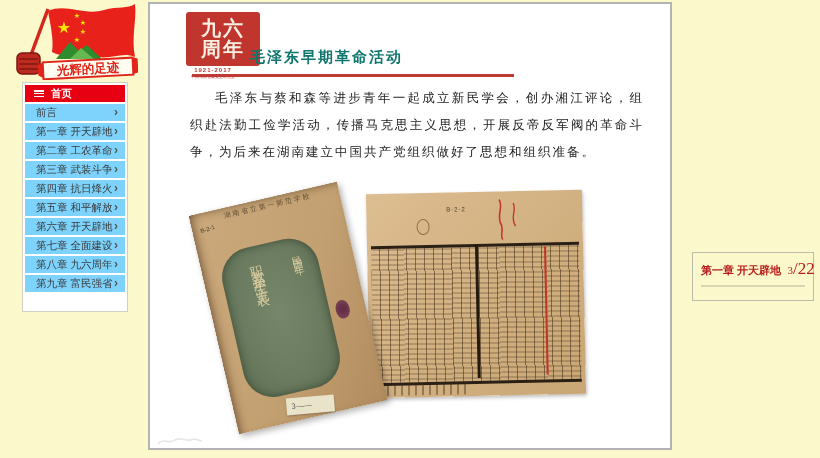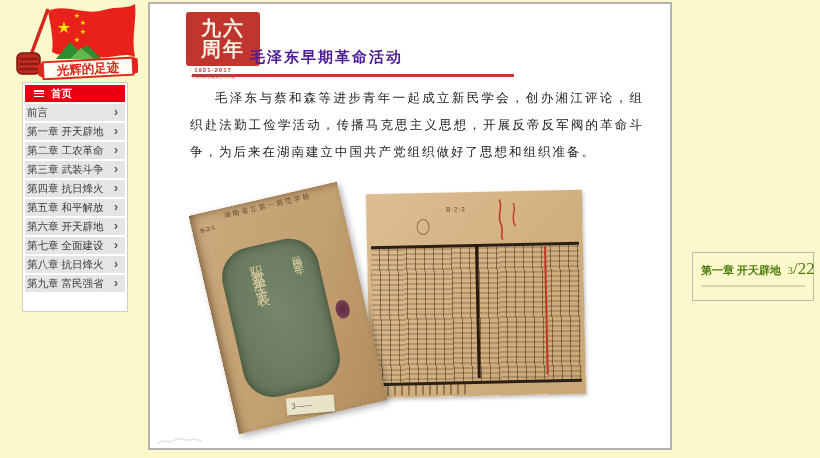--- a/index.html
+++ b/index.html
@@ -11,22 +11,22 @@
   
   .sidebar{position:absolute;left:0;top:0;width:148px;height:458px;}
   .logo{position:absolute;left:12px;top:1px;width:126px;height:79px;cursor:pointer;}
   .menu{
     position:absolute;left:22px;top:82px;width:106px;
     background:#FFFFFF;border:1px solid #CFCFC2;padding:2px;
     box-sizing:border-box;
   }
   .menu-item{
     position:relative;height:17px;line-height:17px;margin-bottom:2px;
-    background:#e5e5e5;color:#3A3A3A;font-size:10.5px;
-    padding-left:2px;cursor:pointer;white-space:nowrap;overflow:hidden;
+    background:#7dd3fc;color:#3A3A3A;font-size:10.5px;
+    padding-left:11px;cursor:pointer;white-space:nowrap;overflow:hidden;
   }
   .menu-item:last-child{margin-bottom:17px;}
   .menu-item .chev{
     position:absolute;right:7px;top:0;color:#555;font-size:12px;font-weight:bold;
   }
   .menu-item.home{
     background:#E60012;color:#FFFFFF;font-weight:bold;padding-left:26px;
   }
   .burger{
     position:absolute;left:9px;top:5px;width:10px;height:7px;
@@ -51,21 +51,21 @@
     position:absolute;left:36px;top:63px;width:54px;text-align:center;
     font-size:6px;font-weight:bold;color:#C0362E;letter-spacing:1px;
   }
   .seal-small{
     position:absolute;left:24px;top:70px;width:78px;text-align:center;
     font-size:4px;color:#C0362E;white-space:nowrap;
   }
   .page-title{
     position:absolute;left:100px;top:44px;
     font-family:"Liberation Serif","DejaVu Serif",serif;
-    font-size:15px;font-weight:bold;color:#4c1d95;letter-spacing:2px;
+    font-size:15px;font-weight:bold;color:#0f766e;letter-spacing:2px;
   }
   .red-rule{
     position:absolute;left:42px;top:70px;width:322px;height:3px;background:#BE3A34;
   }
   .article-par{
     position:absolute;left:40px;top:81px;width:454px;
     font-family:"Liberation Serif","DejaVu Serif",serif;
     font-size:12.5px;line-height:27px;letter-spacing:2px;
     color:#222;text-indent:2em;text-align:justify;margin:0;
   }
@@ -144,21 +144,21 @@
     position:absolute;left:40px;top:414px;width:460px;text-align:center;
     font-family:"Liberation Serif","DejaVu Serif",serif;
     font-size:11px;color:#333;letter-spacing:1px;
   }
   .watermark{position:absolute;left:6px;top:430px;opacity:.9;}
   
   .pager{
     position:absolute;left:692px;top:252px;width:104px;
     border:1px solid #BCBCAD;padding:6px 8px 7px 8px;box-sizing:content-box;
   }
-  .pager .line1{white-space:nowrap;color:#4d7c0f;}
+  .pager .line1{white-space:nowrap;color:#b91c1c;}
   .pager .chapter{font-size:11px;font-weight:bold;}
   .pager .cur{font-size:11px;font-family:"Liberation Serif","DejaVu Serif",serif;margin-left:2px;}
   .pager .total{font-size:17px;font-family:"Liberation Serif","DejaVu Serif",serif;}
   .pager .sep{border:none;border-top:2px solid #D8D4B4;margin:6px 0 6px 0;}
   .pager .links{font-size:12px;color:#222;}
   .pager .links span{cursor:pointer;margin-right:12px;}
 </style>
 </head>
 <body>
 
@@ -233,21 +233,21 @@
     </div>
     <div class="menu-item">
       <span>第六章 开天辟地</span>
       <span class="chev">›</span>
     </div>
     <div class="menu-item">
       <span>第七章 全面建设</span>
       <span class="chev">›</span>
     </div>
     <div class="menu-item">
-      <span>第八章 抗日烽火</span>
+      <span>第八章 九六周年</span>
       <span class="chev">›</span>
     </div>
     <div class="menu-item">
       <span>第九章 富民强省</span>
       <span class="chev">›</span>
     </div>
   </nav>
 </div>
 
 <div class="panel">

